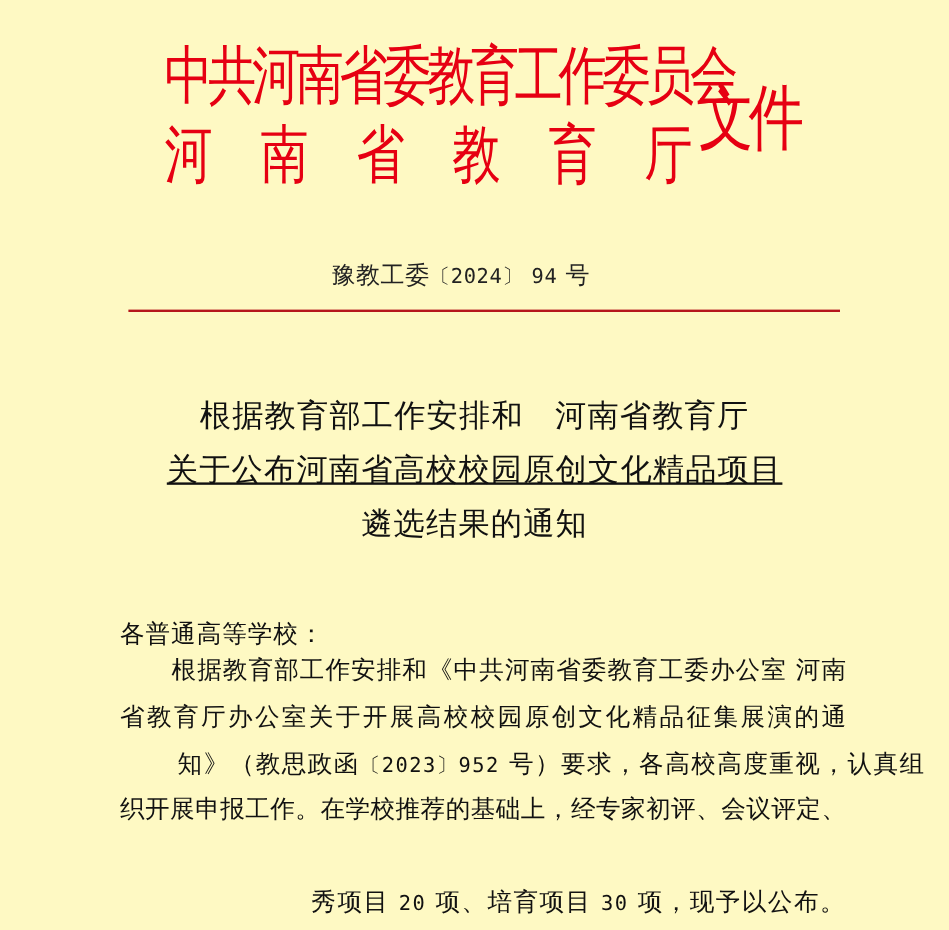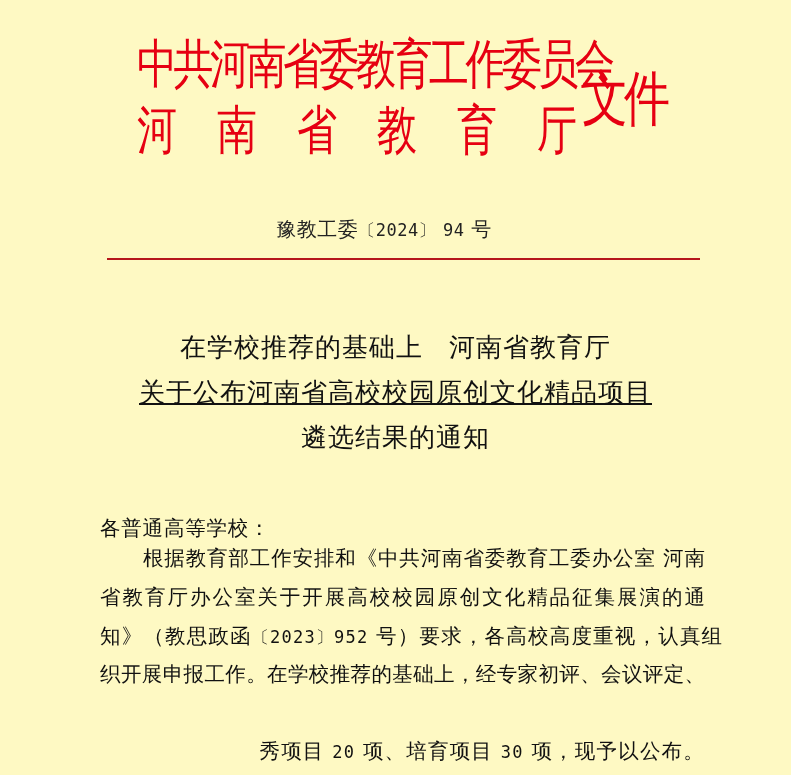--- a/index.html
+++ b/index.html
@@ -126,21 +126,21 @@
     }
     .body-line.justify {
       text-align: justify;
       text-align-last: justify;
       letter-spacing: 0;
     }
     .body-line.indent { left: 143px; width: 562px; }
     .salutation { top: 518px; letter-spacing: 0.8px; }
     .bl-1 { top: 548px; }
     .bl-2 { top: 587px; }
-    .bl-3 { top: 626px; }
+    .bl-3 { top: 626px; margin-left: 48px; }
     .bl-4 { top: 664px; }
     .bl-5 { top: 702px; }
     .bl-6 { top: 741px; }
     .num-inline {
       font-family: "DejaVu Sans Mono", "Liberation Mono", monospace;
       font-size: 17px;
     }
   </style>
 </head>
 <body>
@@ -159,21 +159,21 @@
     <span class="hdr-char">文</span><span class="hdr-char">件</span>
   </div>
 
   <div class="doc-number">
     <span>豫教工委</span><span class="num">〔2024〕</span>&nbsp;<span class="num">94</span>&nbsp;<span>号</span>
   </div>
 
   <div class="red-rule"></div>
 
   <div class="title-line title-line-1">
-    <span>在学校推荐的基础上</span><span class="title-gap"></span><span>河南省教育厅</span>
+    <span>根据教育部工作安排和</span><span class="title-gap"></span><span>河南省教育厅</span>
   </div>
   <div class="title-line title-line-2">关于公布河南省高校校园原创文化精品项目</div>
   <div class="title-line title-line-3">遴选结果的通知</div>
 
   <div class="body-line salutation">各普通高等学校：</div>
 
   <div class="body-line indent justify bl-1">根据教育部工作安排和《中共河南省委教育工委办公室 河南</div>
   <div class="body-line justify bl-2">省教育厅办公室关于开展高校校园原创文化精品征集展演的通</div>
 
   <div class="body-line bl-3" style="letter-spacing:1.2px;">

